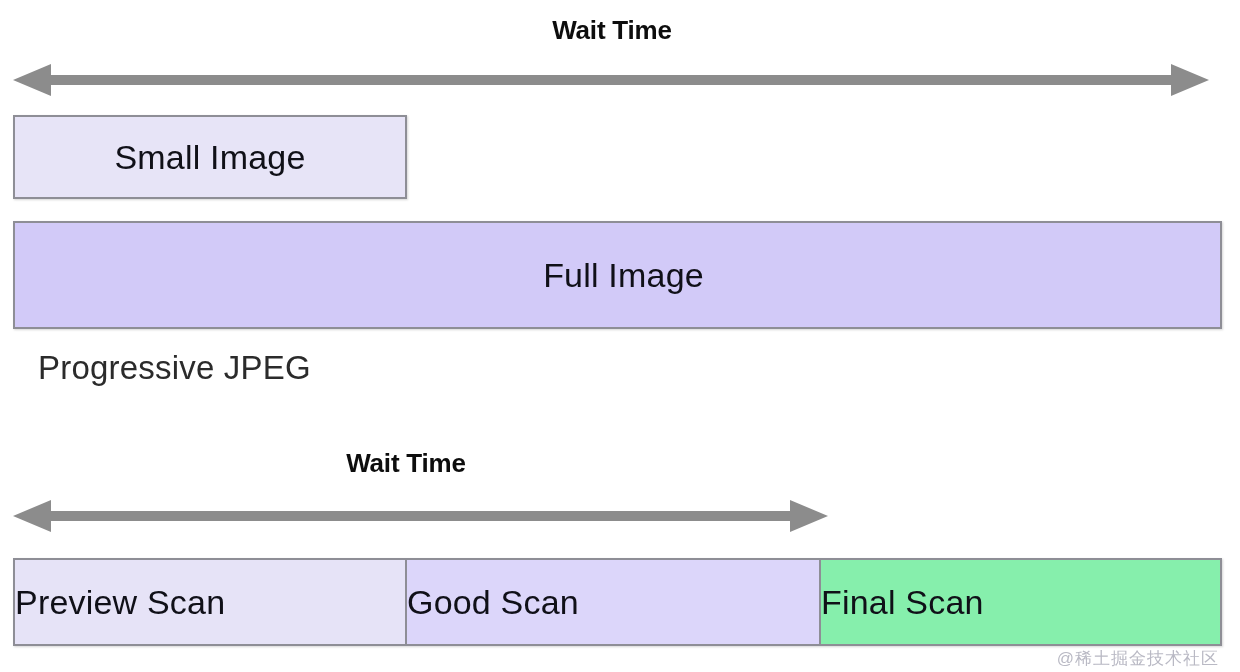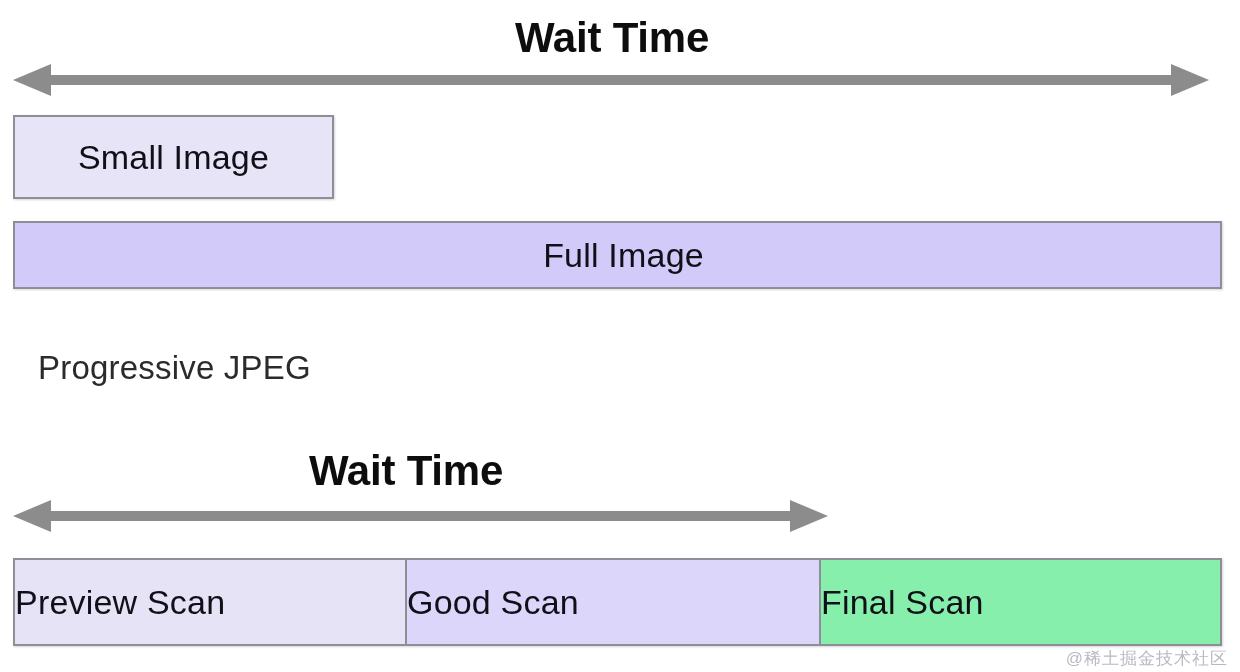--- a/index.html
+++ b/index.html
@@ -20,21 +20,21 @@
     left: 0; top: 0;
     width: 1240px;
     height: 672px;
   }
 
   
   .wait-title {
     position: absolute;
     font-weight: bold;
     color: #0d0d0d;
-    font-size: 42px;
+    font-size: 26px;
     letter-spacing: -0.2px;
     white-space: nowrap;
     text-align: center;
     line-height: 1;
   }
   #title-top {
     left: 0;
     width: 1224px;
     top: 17px;
   }
@@ -81,29 +81,29 @@
     font-size: 34px;
     color: #101018;
     letter-spacing: 0.2px;
     white-space: nowrap;
     line-height: 1;
   }
 
   #bar-small-image {
     left: 13px;
     top: 115px;
-    width: 321px;
+    width: 394px;
     height: 84px;
     background: #e7e4f7;
   }
   #bar-full-image {
     left: 13px;
     top: 221px;
     width: 1209px;
-    height: 68px;
+    height: 108px;
     background: #d2caf8;
     padding-left: 12px;
   }
 
   
   #scan-bar {
     position: absolute;
     left: 13px;
     top: 558px;
     width: 1209px;
@@ -129,21 +129,21 @@
     white-space: nowrap;
     line-height: 1;
   }
   #seg-preview { width: 392px; background: #e6e3f7; }
   #seg-good    { width: 414px; background: #dcd6fa; }
   #seg-final   { flex: 1 1 auto; background: #86efac; }
 
   
   #watermark {
     position: absolute;
-    right: 12px;
+    right: 21px;
     bottom: 2px;
     font-size: 17px;
     color: #b9b9c4;
     letter-spacing: 1px;
     white-space: nowrap;
   }
 </style>
 </head>
 <body>
 

